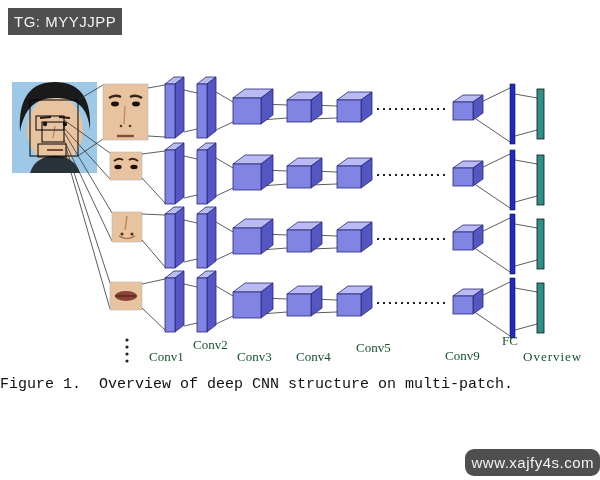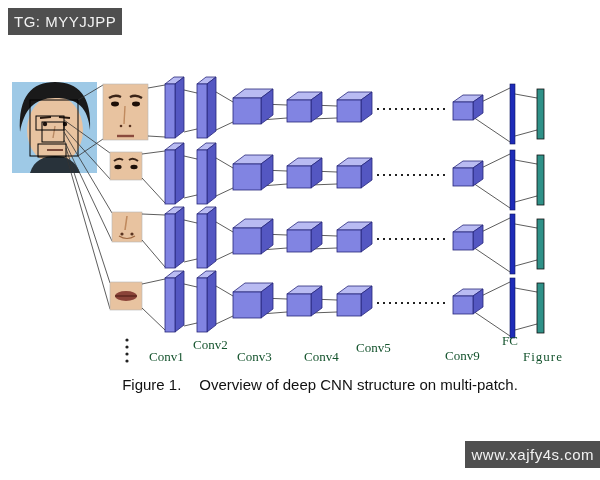--- a/index.html
+++ b/index.html
@@ -2,35 +2,35 @@
 <html style="--block-front: #8184e2; --block-top: #b9bbf2; --block-side: #5457c2; --block-stroke: #26267a; --fc-bar: #1e2cb8; --softmax-bar: #2f9188; --connector: #333333; --watermark-bg: #4f4f4f; --photo-bg: #9ec9e6; --skin: #e8c3a0; --hair: #1a1a1a;"><head>
 <meta charset="utf-8">
 <style>
   html,body{margin:0;padding:0;background:#e9e9e9;}
   .canvas{position:relative;width:600px;height:480px;background:#ffffff;overflow:hidden;
           font-family:"Liberation Sans",sans-serif;}
   .watermark{position:absolute;background:var(--watermark-bg);color:#f2f2f2;
              font-family:Liberation Sans, sans-serif;font-size:15px;letter-spacing:.5px;
              padding:5px 6px;}
   .wm-top{left:8px;top:8px;}
-  .wm-bottom{right:0px;bottom:12px;}
+  .wm-bottom{right:0px;bottom:4px;border-radius:9px;}
   svg{position:absolute;left:0;top:0;}
   .blk-front{fill:var(--block-front);stroke:var(--block-stroke);stroke-width:.8;}
   .blk-top{fill:var(--block-top);stroke:var(--block-stroke);stroke-width:.8;}
   .blk-side{fill:var(--block-side);stroke:var(--block-stroke);stroke-width:.8;}
   .fc-bar{fill:var(--fc-bar);stroke:#0d145e;stroke-width:.6;}
   .softmax-bar{fill:var(--softmax-bar);stroke:#111;stroke-width:.8;}
   .conn{stroke:var(--connector);stroke-width:.8;fill:none;}
   .dots{stroke:#222;stroke-width:1.8;stroke-dasharray:2 4;fill:none;}
   .patch-rect{fill:none;stroke:#000;stroke-width:1;}
   .thumb-border{fill:none;stroke:#b5b5b5;stroke-width:.6;}
   .lbl{position:absolute;font-family:"Liberation Serif",serif;font-size:13px;color:#14532d;
        white-space:nowrap;margin-top:16px;}
-  .caption{position:absolute;left:0;right:0;top:376px;text-align:center;color:#111;
-           font-family:Liberation Sans, sans-serif;font-size:15px;padding-left:40px;}
+  .caption{position:absolute;left:0;right:0;top:376px;text-align:left;color:#111;
+           font-family:Liberation Mono, monospace;font-size:15px;}
   .caption .cap-gap{display:inline-block;width:18px;}
 </style>
 </head>
 <body>
 
 <div class="canvas">
 
   <div class="watermark wm-top">TG: MYYJJPP</div>
 
   <svg width="600" height="480" viewBox="0 0 600 480">
@@ -165,25 +165,25 @@
     <use href="#cnn-row" x="165" y="84"></use>
     <use href="#cnn-row" x="165" y="150"></use>
     <use href="#cnn-row" x="165" y="214"></use>
     <use href="#cnn-row" x="165" y="278"></use>
   </svg>
 
   <div>
     <span class="lbl" style="left:149px;top:333px">Conv1</span>
     <span class="lbl" style="left:193px;top:321px">Conv2</span>
     <span class="lbl" style="left:237px;top:333px">Conv3</span>
-    <span class="lbl" style="left:304px;top:333px">Conv4</span>
+    <span class="lbl" style="left:296px;top:333px">Conv4</span>
     <span class="lbl" style="left:356px;top:324px">Conv5</span>
     <span class="lbl" style="left:445px;top:332px">Conv9</span>
     <span class="lbl" style="left:502px;top:317px">FC</span>
-    <span class="lbl" style="left:523px;top:333px;letter-spacing:1px">Figure</span>
+    <span class="lbl" style="left:523px;top:333px;letter-spacing:1px">Overview</span>
   </div>
 
   <div class="caption">
     <span>Figure 1.</span><span class="cap-gap"></span><span>Overview of deep CNN structure on multi-patch.</span>
   </div>
 
   <div class="watermark wm-bottom">www.xajfy4s.com</div>
 
 </div>
 

